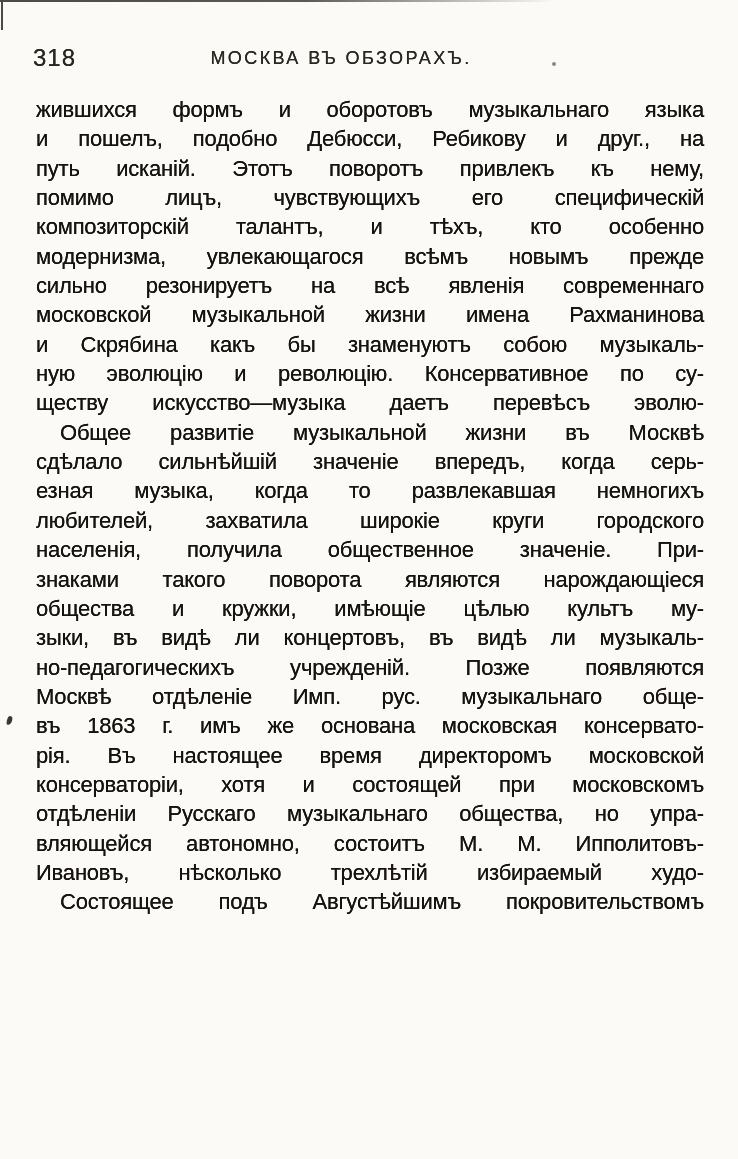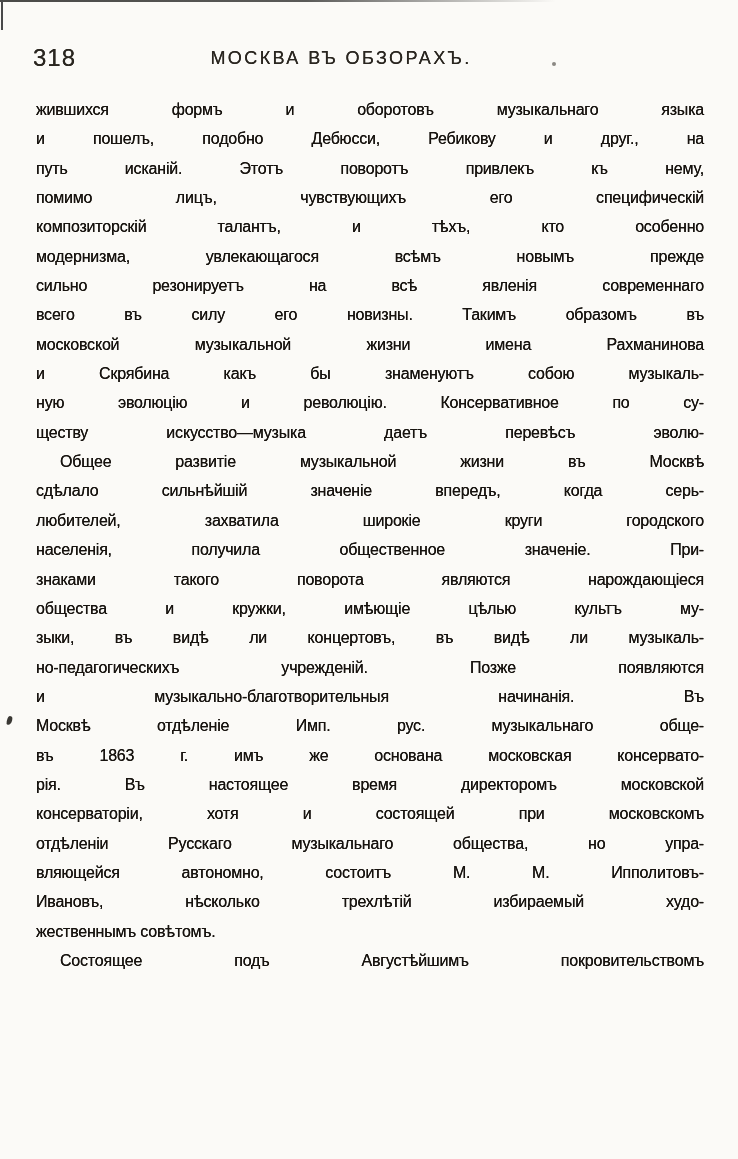--- a/index.html
+++ b/index.html
@@ -27,21 +27,21 @@
     position:absolute;left:341px;top:47px;
     transform:translateX(-50%) scaleX(0.95);
     transform-origin:center;
     font-size:19px;letter-spacing:2.5px;white-space:nowrap;
     color:var(--header-ink);
     text-shadow:0 0 0.5px currentColor;
   }
   
   .bodytext{
     position:absolute;left:36px;top:95px;width:668px;
-    font-size:16px;line-height:29.35px;
+    font-size:22px;line-height:29.35px;
     letter-spacing:-0.2px;
     text-shadow:0 0 0.6px currentColor;
   }
   .line{
     text-align:justify;
     text-align-last:justify;
   }
   .line.indent{ text-indent:24px; }
   .line.para-end{ text-align-last:left; }
   
@@ -75,37 +75,35 @@
   <div class="runhead">МОСКВА ВЪ ОБЗОРАХЪ.</div>
 
   <div class="bodytext">
       <div class="line">жившихся формъ и оборотовъ музыкальнаго языка</div>
       <div class="line">и пошелъ, подобно Дебюсси, Ребикову и друг., на</div>
       <div class="line">путь исканій. Этотъ поворотъ привлекъ къ нему,</div>
       <div class="line">помимо лицъ, чувствующихъ его специфическій</div>
       <div class="line">композиторскій талантъ, и тѣхъ, кто особенно</div>
       <div class="line">модернизма, увлекающагося всѣмъ новымъ прежде</div>
       <div class="line">сильно резонируетъ на всѣ явленія современнаго</div>
-      <div class="line">всего въ силу его новизны. Такимъ образомъ въ</div>
       <div class="line">московской музыкальной жизни имена Рахманинова</div>
       <div class="line">и Скрябина какъ бы знаменуютъ собою музыкаль-</div>
       <div class="line">ную эволюцію и революцію. Консервативное по су-</div>
       <div class="line">ществу искусство—музыка даетъ перевѣсъ эволю-</div>
       <div class="line indent">Общее развитіе музыкальной жизни въ Москвѣ</div>
       <div class="line">сдѣлало сильнѣйшій значеніе впередъ, когда серь-</div>
+      <div class="line">езная музыка, когда то развлекавшая немногихъ</div>
       <div class="line">любителей, захватила широкіе круги городского</div>
       <div class="line">населенія, получила общественное значеніе. При-</div>
       <div class="line">знаками такого поворота являются нарождающіеся</div>
       <div class="line">общества и кружки, имѣющіе цѣлью культъ му-</div>
       <div class="line">зыки, въ видѣ ли концертовъ, въ видѣ ли музыкаль-</div>
       <div class="line">но-педагогическихъ учрежденій. Позже появляются</div>
-      <div class="line">и музыкально-благотворительныя начинанія. Въ</div>
       <div class="line">Москвѣ отдѣленіе Имп. рус. музыкальнаго обще-</div>
       <div class="line">въ 1863 г. имъ же основана московская консервато-</div>
       <div class="line">рія. Въ настоящее время директоромъ московской</div>
       <div class="line">консерваторіи, хотя и состоящей при московскомъ</div>
       <div class="line">отдѣленіи Русскаго музыкальнаго общества, но упра-</div>
       <div class="line">вляющейся автономно, состоитъ М. М. Ипполитовъ-</div>
       <div class="line">Ивановъ, нѣсколько трехлѣтій избираемый худо-</div>
-      <div class="line para-end">жественнымъ совѣтомъ.</div>
       <div class="line indent">Состоящее подъ Августѣйшимъ покровительствомъ</div>
     </div>
 </div>
 
 </body></html>

